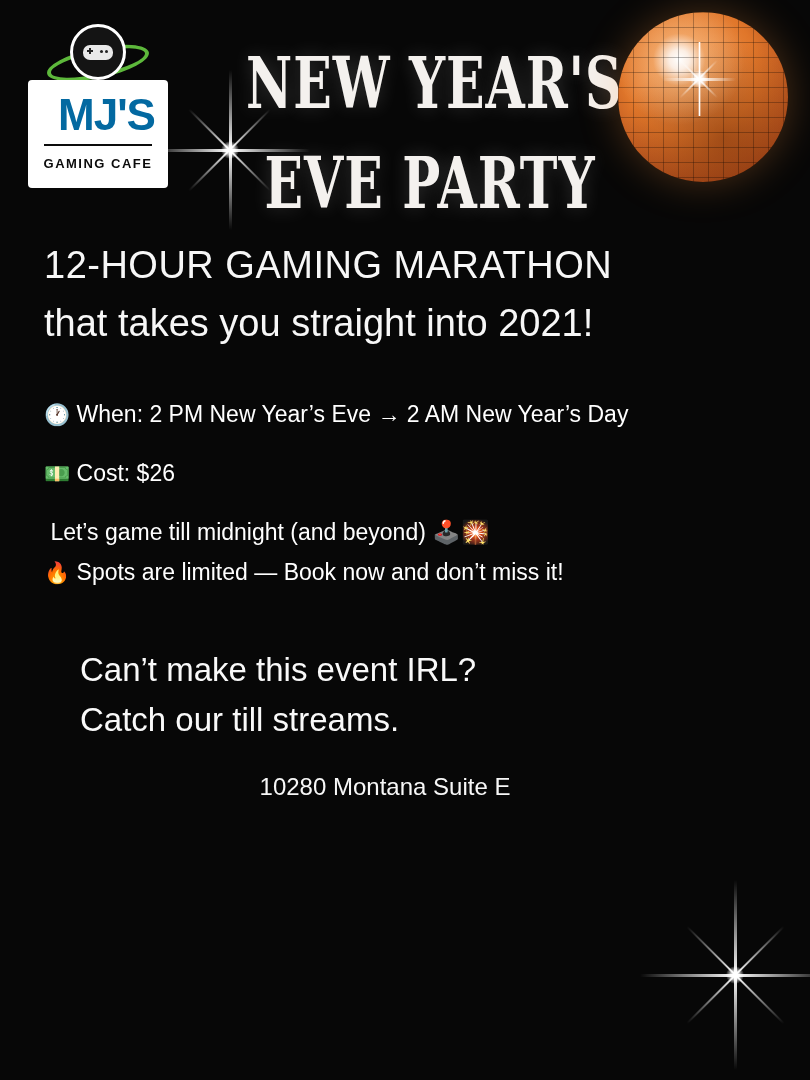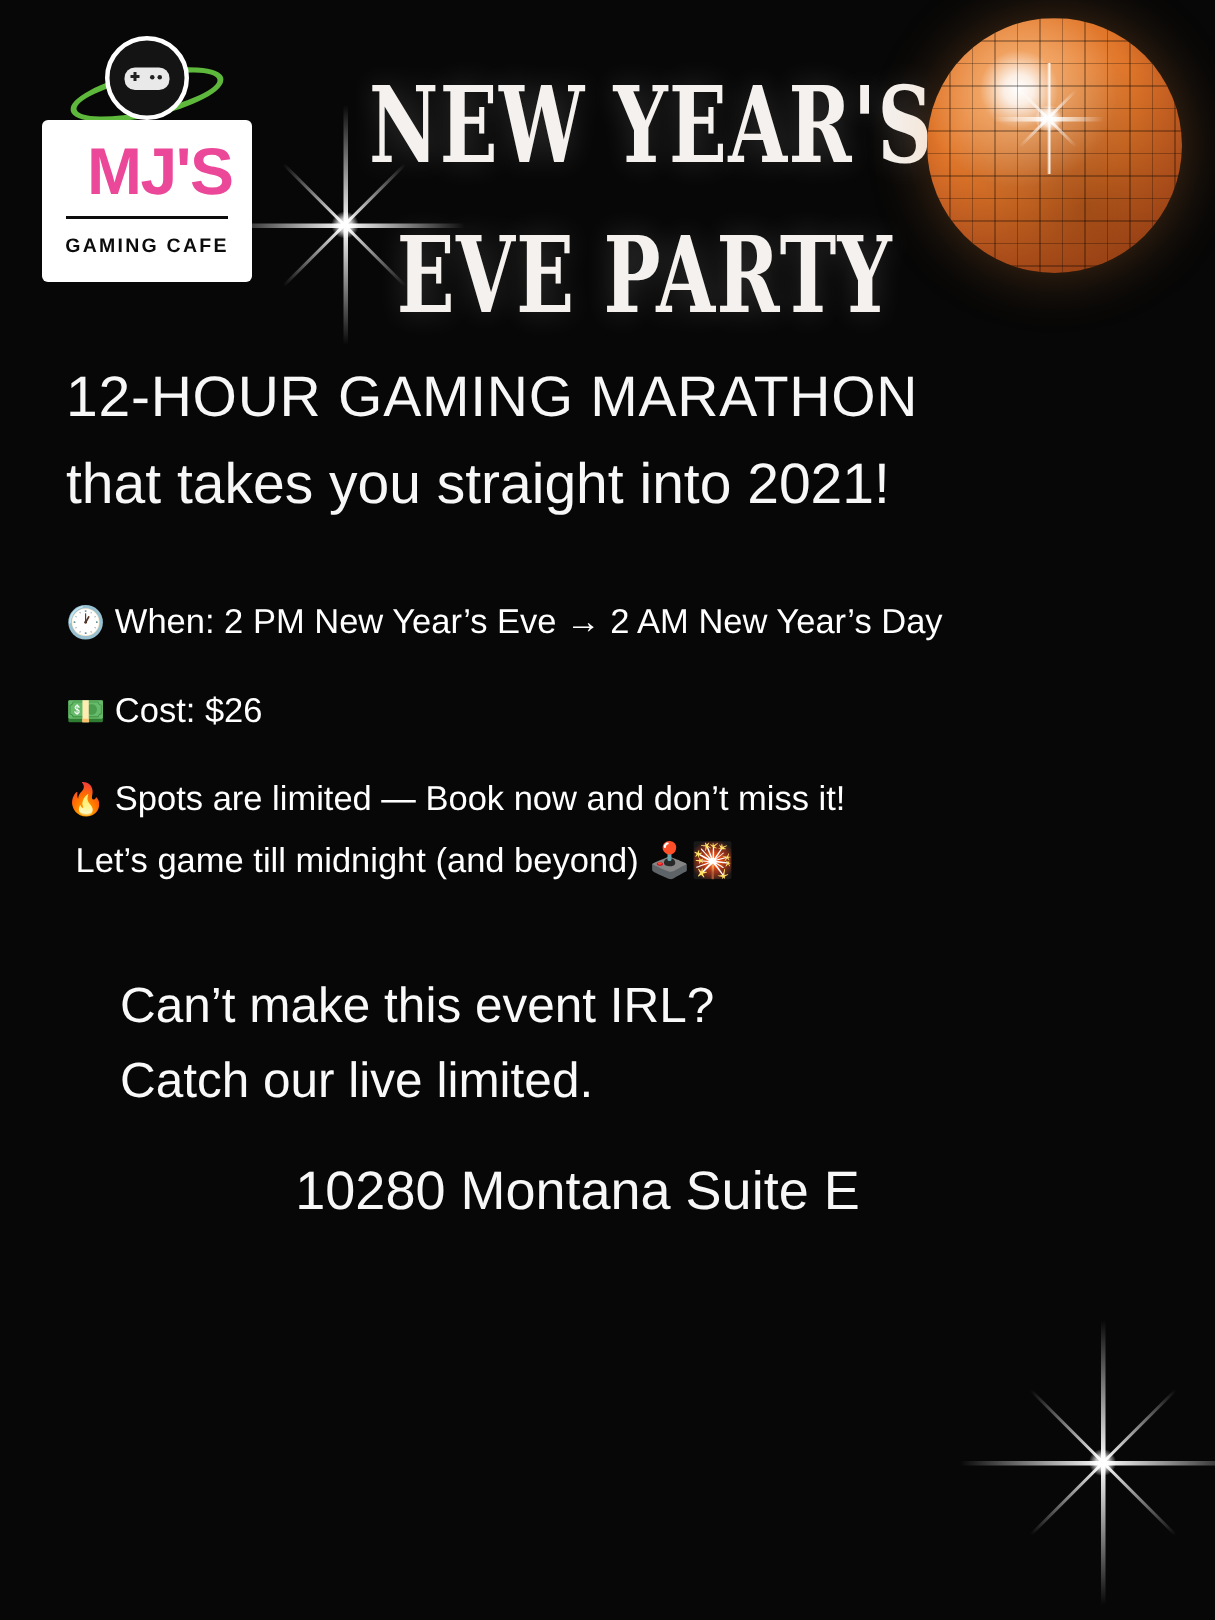--- a/index.html
+++ b/index.html
@@ -106,21 +106,21 @@
     border-radius: 4px;
     padding-top: 12px;
     text-align: center;
   }
   .logo-mjs {
     font-family: "Liberation Sans", sans-serif;
     font-weight: bold;
     font-size: 44px;
     line-height: 46px;
     letter-spacing: -1px;
-    color: #ec4899;
+    color: #0369a1;
     margin-left: 17px;
   }
   .logo-sub {
     margin-top: 10px;
     font-size: 13px;
     letter-spacing: 1.5px;
     font-weight: bold;
     color: #0c0c0c;
   }
   .logo-rule {
@@ -264,21 +264,21 @@
     text-align: justify;
     text-align-last: justify;
     white-space: nowrap;
   }
   .cta .l1:after { content: ""; display: inline-block; width: 100%; }
   .cta .l2 { display: block; }
 
   .address {
     margin-top: 28px;
     text-align: center;
-    font-size: 36px;
+    font-size: 24px;
     color: #f7f7f7;
     padding-right: 40px;
   }
 </style>
 </head>
 <body>
 
 <div class="header">
 
   <div class="logo">
@@ -341,31 +341,31 @@
   <div class="gap-md">
     <div class="para">
       <span class="emoji">💵</span>
       <span>Cost: $26</span>
     </div>
   </div>
 
 
   <div class="gap-md">
     <div class="para">
+      &nbsp;<span>Let’s game till midnight (and beyond) 🕹️🎇</span>
+    </div>
+    <div class="para">
       <span class="emoji">🔥</span>
       <span>Spots are limited — Book now and don’t miss it!</span>
     </div>
-    <div class="para">
-      &nbsp;<span>Let’s game till midnight (and beyond) 🕹️🎇</span>
-    </div>
   </div>
 
   <div class="cta">
     <span class="l1">Can’t make this event IRL?</span>
-    <span class="l2">Catch our live limited.</span>
+    <span class="l2">Catch our till streams.</span>
   </div>
 
   <div class="address">10280 Montana Suite E</div>
 </div>
 
 <div class="sparkle" id="sparkle-bottom">
   <div class="ray r-h"></div>
   <div class="ray r-v"></div>
   <div class="ray r-d1"></div>
   <div class="ray r-d2"></div>

